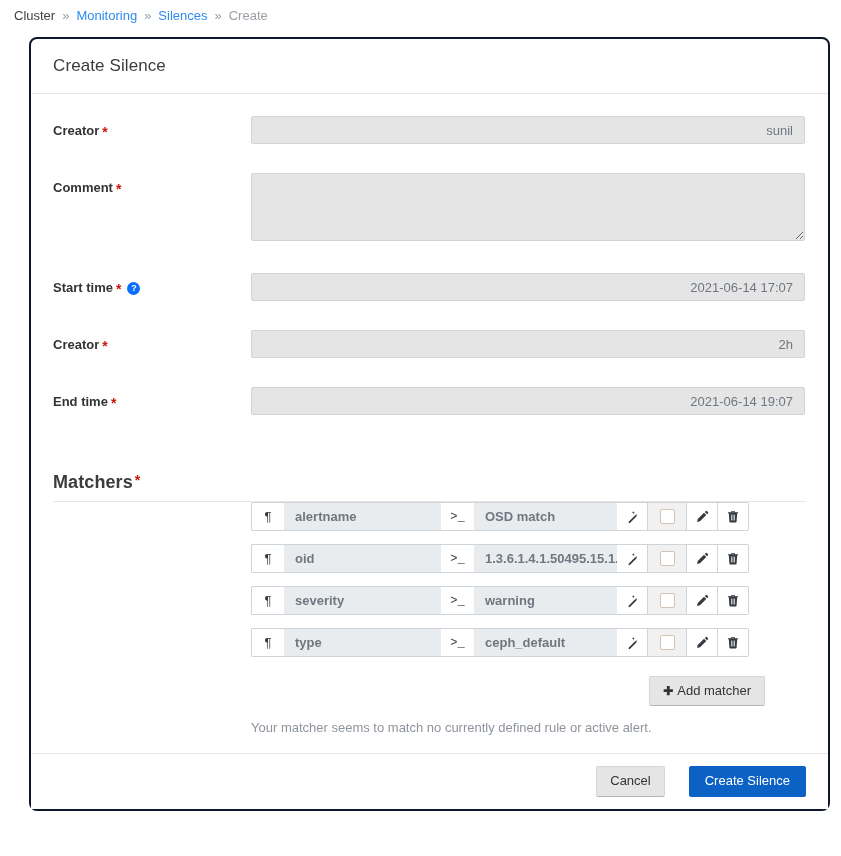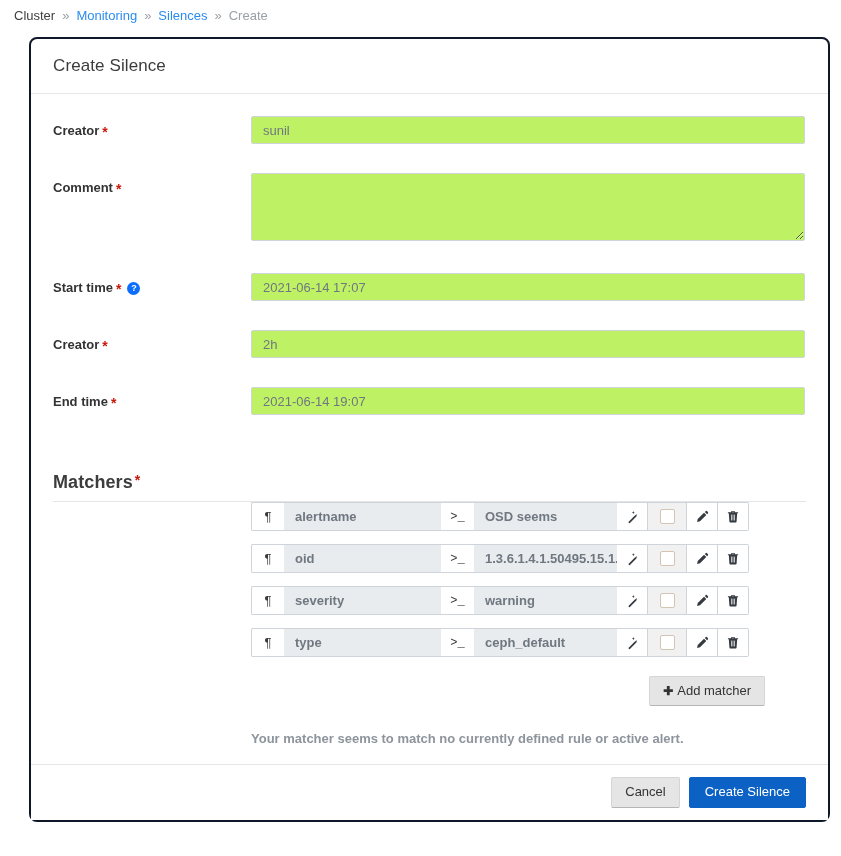--- a/index.html
+++ b/index.html
@@ -48,21 +48,21 @@
     letter-spacing: .1px;
   }
   .card-body {
     padding: 22px 22px 12px 22px;
   }
   .card-footer {
     border-top: 1px solid #e7e7e7;
     padding: 12px 22px;
     display: flex;
     justify-content: flex-end;
-    gap: 9px;
+    gap: 24px;
     background: #fff;
   }
 
   
   .form-row {
     display: flex;
     align-items: flex-start;
     margin-bottom: 29px;
   }
   .form-label {
@@ -100,22 +100,23 @@
   .form-control-wrap { flex: 1 1 auto; padding-right: 1px; }
   .form-control {
     width: 100%;
     height: 28px;
     border: 1px solid #ced4da;
     border-radius: 2px;
     padding: 2px 11px;
     font-family: "Liberation Sans", sans-serif;
     font-size: 13px;
     color: #6f7780;
-    background: #bef264;
+    background: #e5e5e5;
     outline: none;
+    text-align: right;
   }
   textarea.form-control {
     height: 68px;
     resize: vertical;
     padding-top: 5px;
   }
 
   
   .section-title {
     font-size: 18px;
@@ -225,23 +226,22 @@
     border: 1px solid #0b62c4;
     color: #fff;
     padding: 6px 15px;
   }
   .plus { font-weight: bold; margin-right: 4px; font-size: 12px; }
 
   .match-note {
     padding-left: 198px;
     color: #8d949c;
     font-size: 13px;
-    margin-top: 25px;
+    margin-top: 14px;
     padding-bottom: 6px;
-    font-weight: bold;
   }
   svg { display: block; }
 </style>
 </head>
 <body>
 
 <div class="breadcrumb">
   <span class="bc-item plain">Cluster</span>
   <span class="bc-sep">»</span>
   <span class="bc-item link">Monitoring</span>
@@ -304,21 +304,21 @@
 
     <div class="section-title">
       <span>Matchers</span><span class="req">*</span>
     </div>
 
     <div class="matchers-area" id="matcher-list">
         <div class="matcher-row">
           <div class="ig-addon left">¶</div>
           <div class="matcher-input name">alertname</div>
           <div class="ig-addon mid" style="font-family:'Liberation Mono',monospace;font-size:12px;">&gt;_</div>
-          <div class="matcher-input value">OSD seems</div>
+          <div class="matcher-input value">OSD match</div>
           <div class="icon-btn wand">
             <svg width="14" height="14" viewBox="0 0 16 16" fill="#343a40">
               <path d="M9.5 1.2l.5 1.3 1.3.5-1.3.5-.5 1.3-.5-1.3L7.7 3l1.3-.5.5-1.3zM13 4.6l.3.8.8.3-.8.3-.3.8-.3-.8-.8-.3.8-.3.3-.8zM11.6 6.0a1 1 0 0 1 1.4 1.4L5.6 14.8a1 1 0 0 1-1.4-1.4L11.6 6z"></path>
             </svg>
           </div>
           <div class="cbox-cell">
             <div class="cbox"></div>
           </div>
           <div class="icon-btn edit">
             <svg width="14" height="14" viewBox="0 0 16 16" fill="#343a40">

